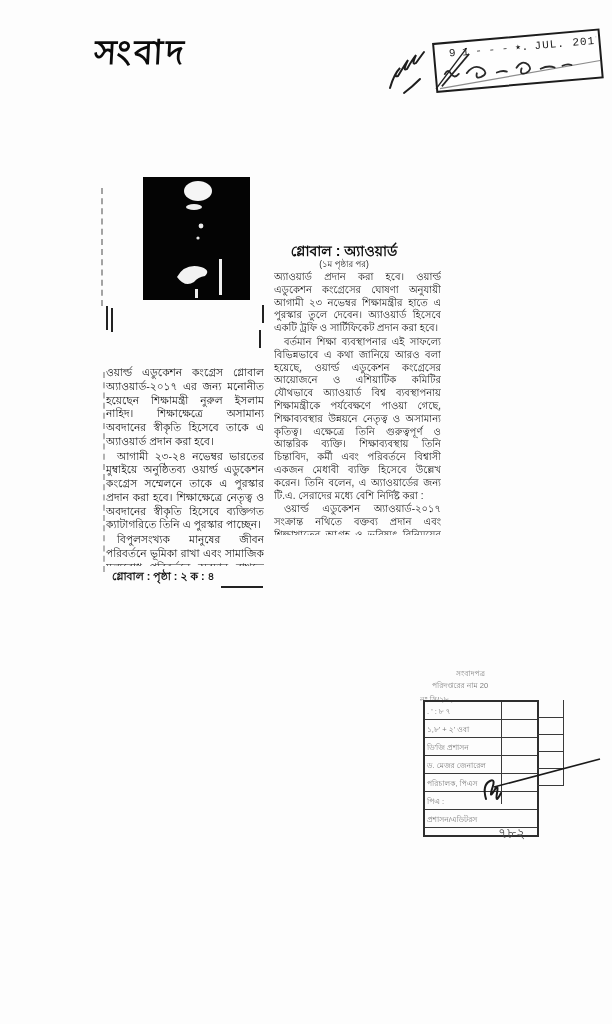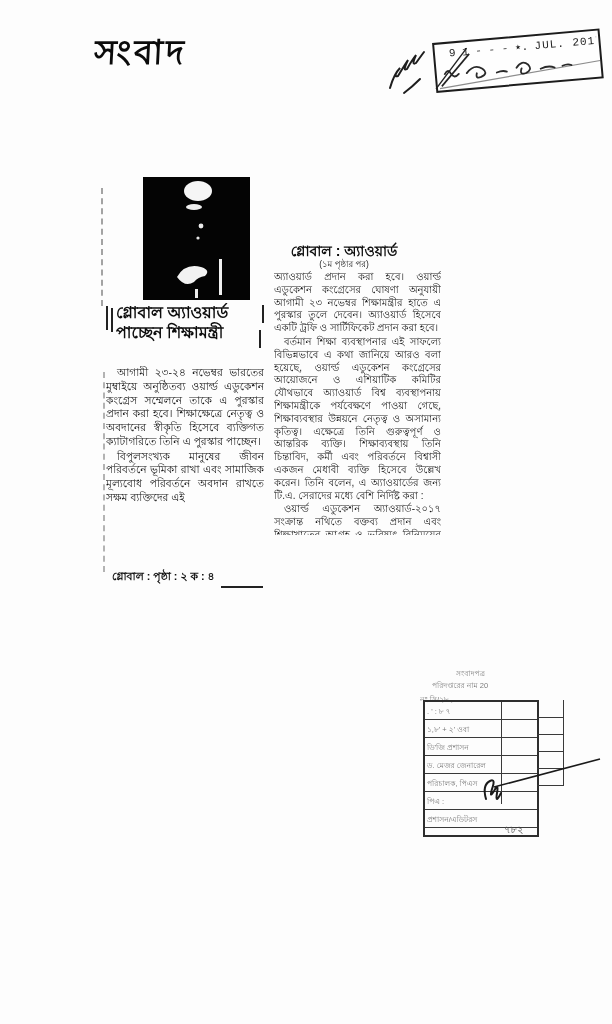--- a/index.html
+++ b/index.html
@@ -58,21 +58,21 @@
   
   .form-wrap{position:absolute;left:418px;top:656px;width:185px;height:215px;font-size:7.5px;color:#7d7d7d;}
   .form-faint{position:absolute;white-space:nowrap;overflow:hidden;margin-top:8px;}
   .form-box{position:absolute;left:5px;top:44px;width:112px;height:133px;border:2px solid #2e2e2e;background:transparent;}
   .form-row{position:relative;height:17px;border-bottom:1.5px solid #3a3a3a;overflow:hidden;}
   .form-row span{position:absolute;left:2px;top:4px;font-size:7.5px;color:#787878;white-space:nowrap;}
   .form-vline{position:absolute;left:76px;top:0;width:0;height:102px;border-left:1.5px solid #3a3a3a;}
   .form-ext{position:absolute;left:119px;width:26px;height:0;border-top:1.5px solid #3a3a3a;}
   .form-ext-v{position:absolute;left:145px;top:44px;width:0;height:86px;border-left:1.5px solid #3a3a3a;}
   .sig-svg{position:absolute;left:40px;top:95px;}
-  .form-footer{position:absolute;left:86px;top:166px;font-size:10px;color:#4a4a4a;}
+  .form-footer{position:absolute;left:80px;top:166px;font-size:14px;color:#4a4a4a;}
 </style>
 </head>
 <body>
 
 <div class="paper">
 
   <div class="masthead">সংবাদ</div>
 
   <div class="stamp">
     <div class="stamp-box">
@@ -104,26 +104,23 @@
       <ellipse cx="55" cy="14" rx="14" ry="10" fill="#f5f5f5"></ellipse>
       <ellipse cx="51" cy="30" rx="8" ry="3" fill="#efefef"></ellipse>
       <circle cx="58" cy="49" r="2.4" fill="#eaeaea"></circle>
       <circle cx="55" cy="61" r="1.6" fill="#e6e6e6"></circle>
       <path d="M34 100 q8 -14 24 -10 q10 3 4 9 q-7 1 -11 6 q-9 6 -17 -5 z" fill="#f2f2f2"></path>
       <rect x="76" y="82" width="3" height="36" fill="#f0f0f0"></rect>
       <rect x="52" y="112" width="3" height="9" fill="#ededed"></rect>
     </svg>
   </div>
 
-  <div class="headline">
-    <span>গ্লোবাল অ্যাওয়ার্ড</span><br>
-    <span>পাচ্ছেন শিক্ষামন্ত্রী</span>
-  </div>
 
   <div class="body-left">
+    <p>ওয়ার্ল্ড এডুকেশন কংগ্রেস গ্লোবাল অ্যাওয়ার্ড-২০১৭ এর জন্য মনোনীত হয়েছেন শিক্ষামন্ত্রী নুরুল ইসলাম নাহিদ। শিক্ষাক্ষেত্রে অসামান্য অবদানের স্বীকৃতি হিসেবে তাকে এ অ্যাওয়ার্ড প্রদান করা হবে।</p>
     <p class="indent">আগামী ২৩-২৪ নভেম্বর ভারতের মুম্বাইয়ে অনুষ্ঠিতব্য ওয়ার্ল্ড এডুকেশন কংগ্রেস সম্মেলনে তাকে এ পুরস্কার প্রদান করা হবে। শিক্ষাক্ষেত্রে নেতৃত্ব ও অবদানের স্বীকৃতি হিসেবে ব্যক্তিগত ক্যাটাগরিতে তিনি এ পুরস্কার পাচ্ছেন।</p>
     <p class="indent">বিপুলসংখ্যক মানুষের জীবন পরিবর্তনে ভূমিকা রাখা এবং সামাজিক মূল্যবোধ পরিবর্তনে অবদান রাখতে সক্ষম ব্যক্তিদের এই</p>
   </div>
   <div class="jumpref">গ্লোবাল : পৃষ্ঠা : ২ ক : ৪</div>
   <div class="jumpline"></div>
 
   <div class="cont-head">গ্লোবাল : অ্যাওয়ার্ড</div>
   <div class="cont-sub">(১ম পৃষ্ঠার পর)</div>
   <div class="body-right">
     <p>অ্যাওয়ার্ড প্রদান করা হবে। ওয়ার্ল্ড এডুকেশন কংগ্রেসের ঘোষণা অনুযায়ী আগামী ২৩ নভেম্বর শিক্ষামন্ত্রীর হাতে এ পুরস্কার তুলে দেবেন। অ্যাওয়ার্ড হিসেবে একটি ট্রফি ও সার্টিফিকেট প্রদান করা হবে।</p>

